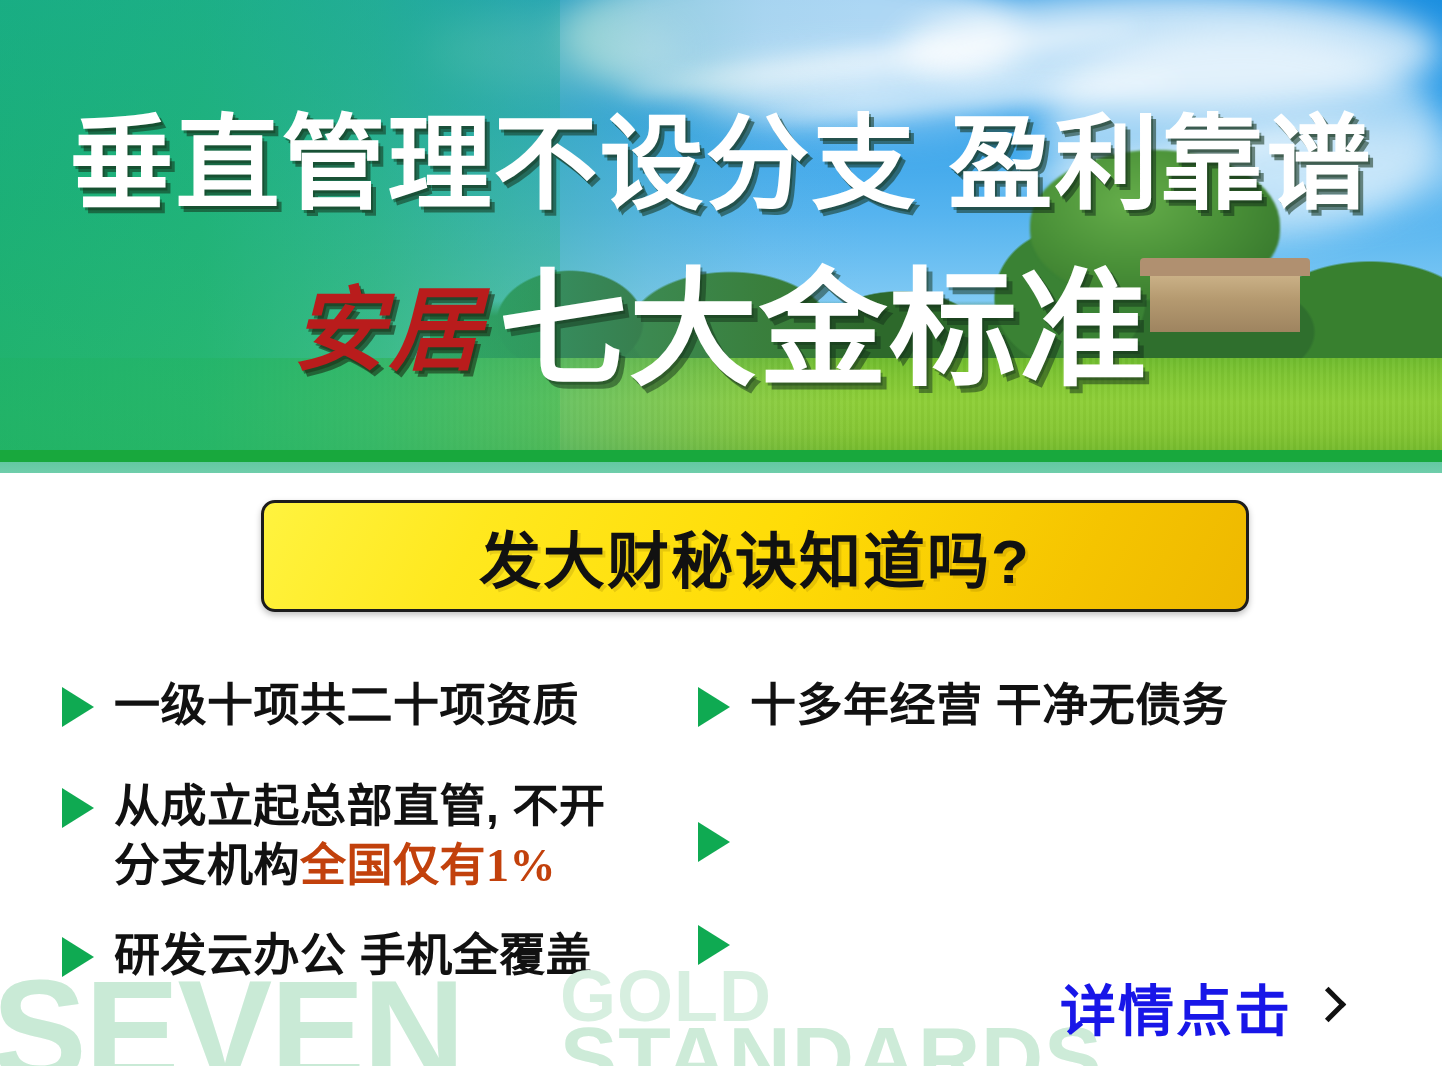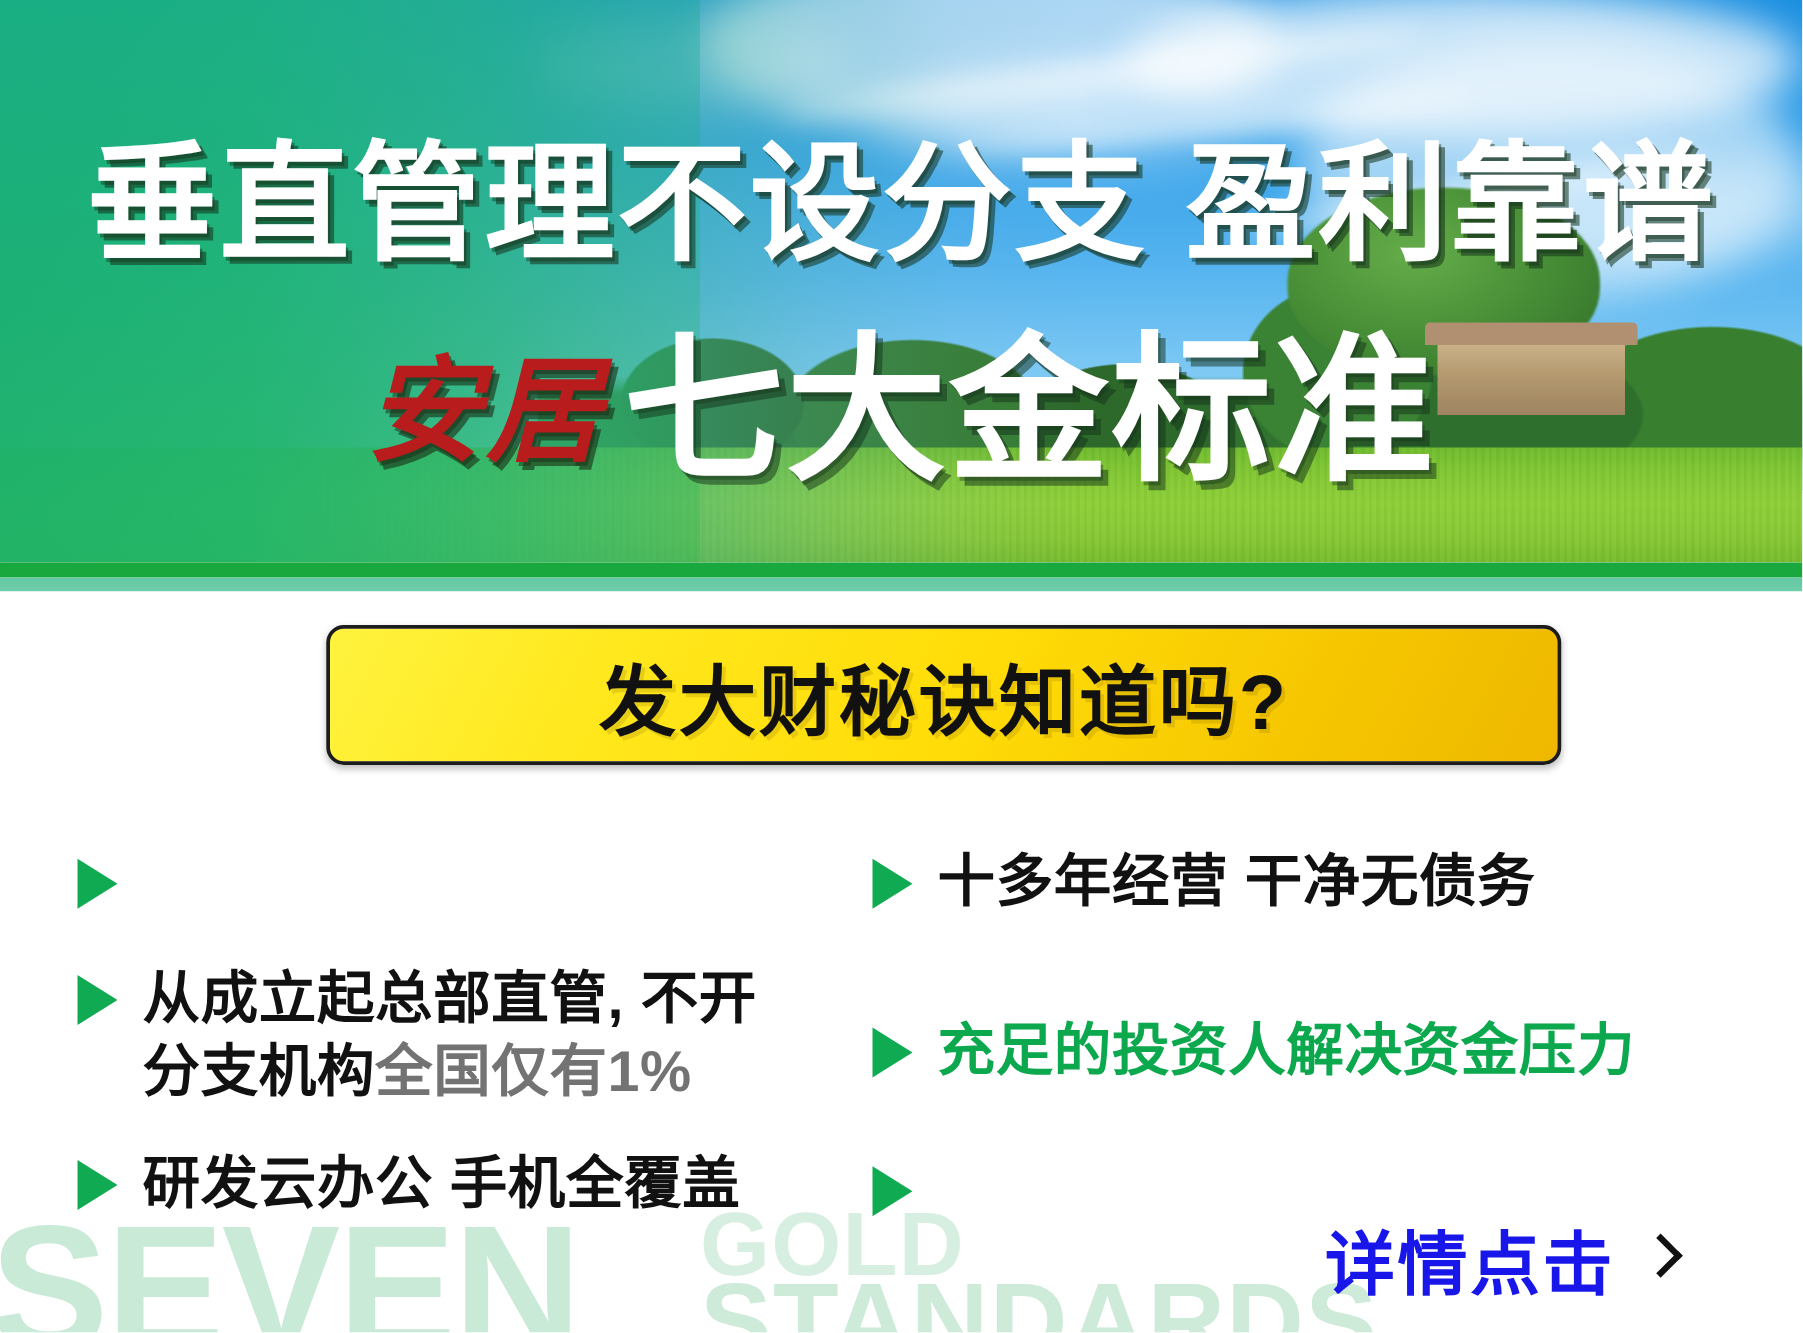--- a/index.html
+++ b/index.html
@@ -134,21 +134,21 @@
   .col-left{position:absolute;left:62px;top:676px;width:640px;}
   .col-right{position:absolute;left:698px;top:676px;width:720px;}
 
   .bullet{display:flex;align-items:flex-start;}
   .tri{
     flex:0 0 auto;width:0;height:0;margin-top:11px;margin-right:20px;
     border-top:20px solid transparent;border-bottom:20px solid transparent;
     border-left:32px solid #0faa52;
   }
   .btext{font-size:46px;line-height:1.28;font-weight:bold;color:#111111;letter-spacing:.5px;}
-  .btext .hl{color:#737373;}
+  .btext .hl{color:#c2410c;font-family:Liberation Serif, serif;}
   .btext.green{color:#0ca84e;}
 
   .col-left .b1{margin-bottom:42px;}
   .col-left .b2{margin-bottom:30px;}
   .col-right .r1{margin-bottom:76px;}
   .col-right .r2{margin-bottom:52px;}
 
   
   .wm{
     position:absolute;left:0;bottom:-14px;width:1050px;height:130px;
@@ -221,20 +221,21 @@
   <div class="bar-mint"></div>
 
   <div class="ribbon">
     <span class="ribbon-text">发大财秘诀知道吗?</span>
   </div>
 
   <div class="col-left">
 
     <div class="bullet b1">
       <span class="tri"></span>
+      <span class="btext">一级十项共二十项资质</span>
     </div>
 
     <div class="bullet b2">
       <span class="tri"></span>
       <span class="btext">
         <span>从成立起总部直管, 不开</span><br>
         <span>分支机构</span><span class="hl">全国仅有1%</span>
       </span>
     </div>
 
@@ -246,21 +247,20 @@
 
   <div class="col-right">
 
     <div class="bullet r1">
       <span class="tri"></span>
       <span class="btext">十多年经营  干净无债务</span>
     </div>
 
     <div class="bullet r2">
       <span class="tri"></span>
-      <span class="btext green">充足的投资人解决资金压力</span>
     </div>
 
     <div class="bullet r3">
       <span class="tri"></span>
     </div>
   </div>
 
   <div class="wm">
     <span class="wm-seven">SEVEN</span>
     <span class="wm-gold">GOLD</span>

